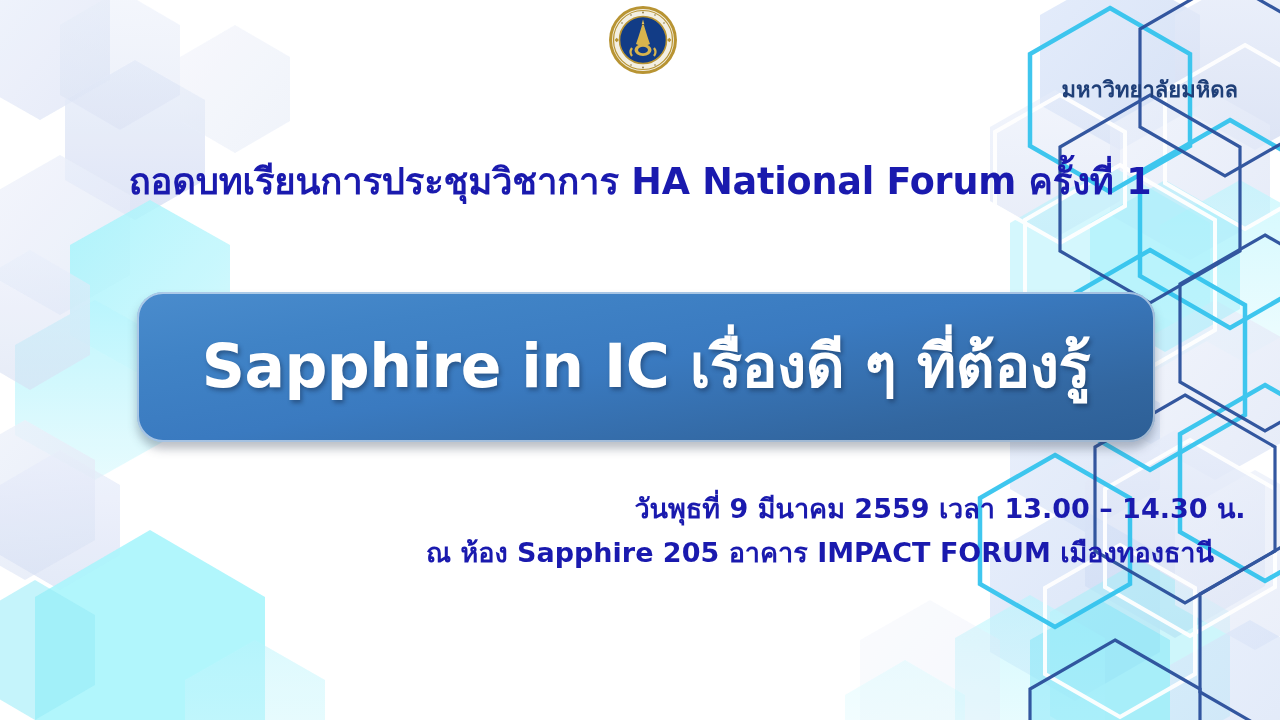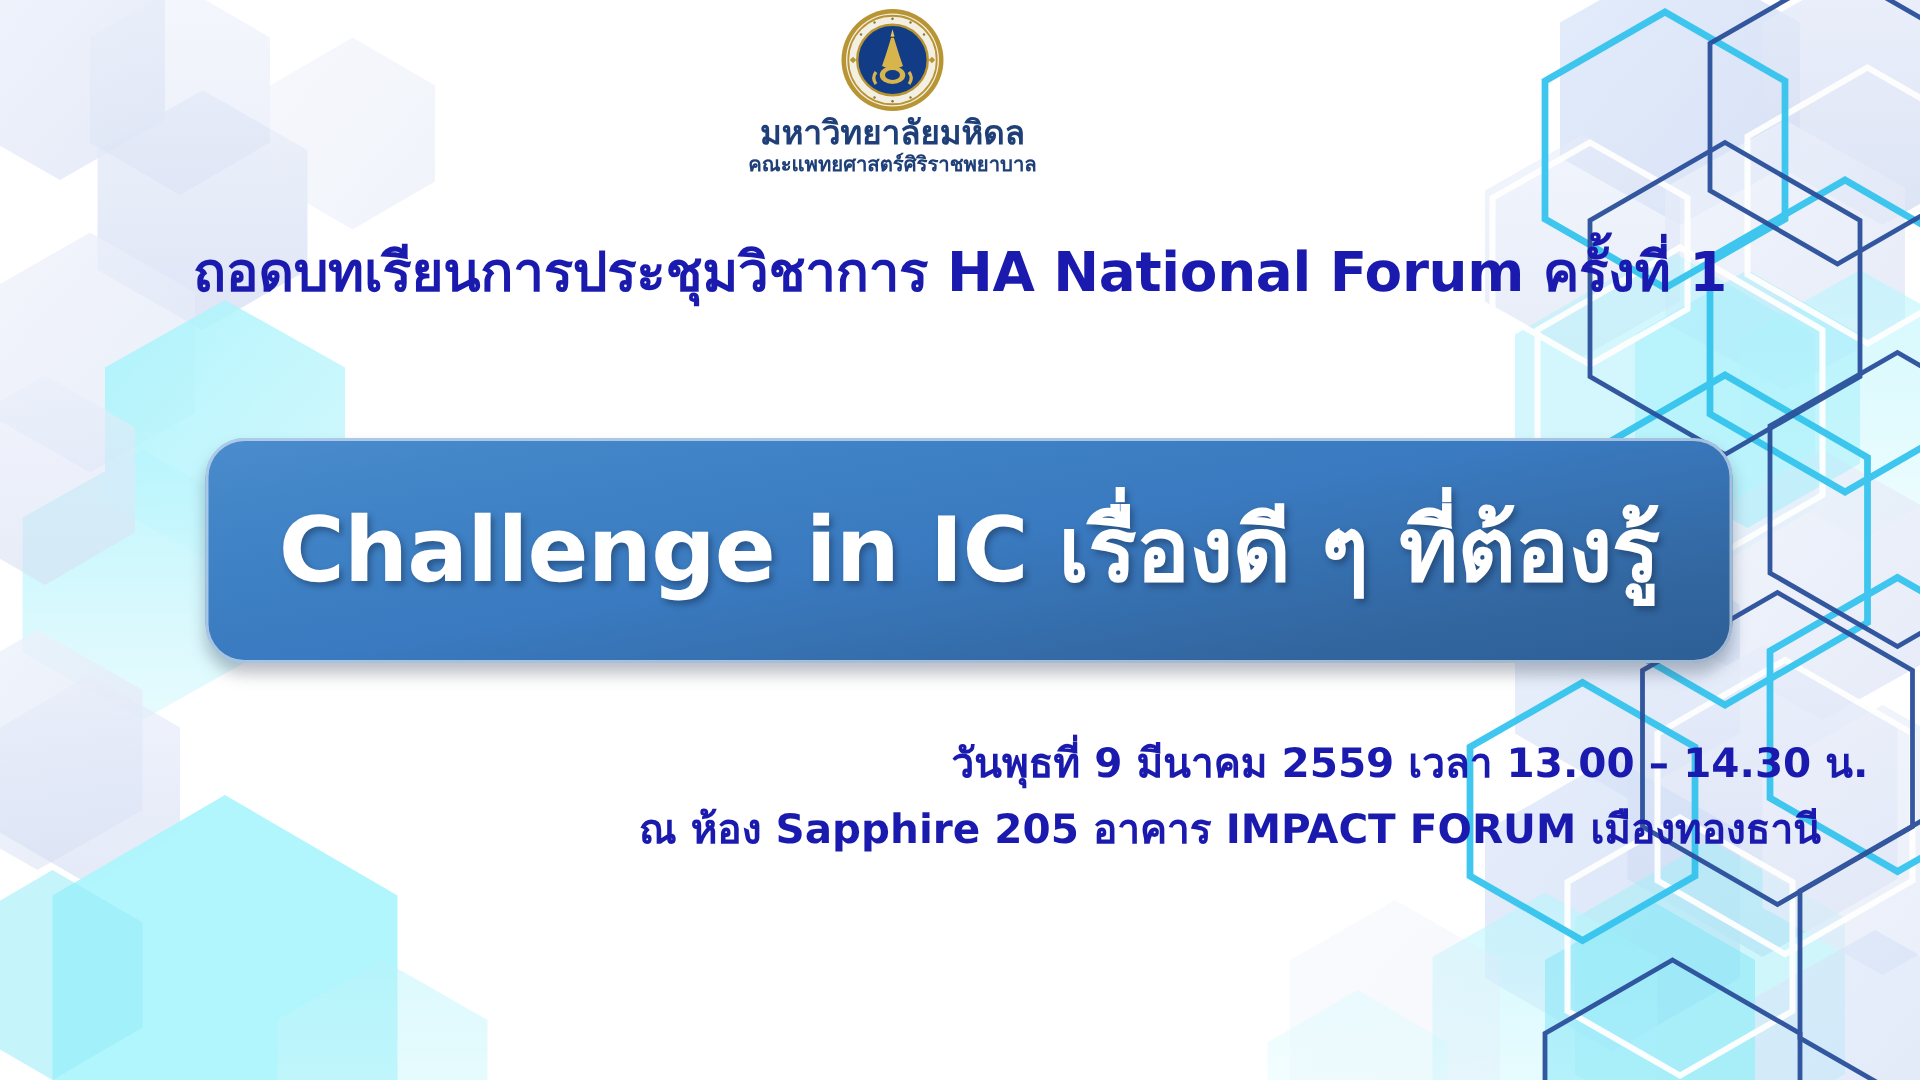--- a/index.html
+++ b/index.html
@@ -25,22 +25,23 @@
     z-index: 0;
     pointer-events: none;
   }
 
   
   .logo-block {
     position: absolute;
     top: 4px;
     left: 0;
     width: 1190px;
-    text-align: center;
+    text-align: right;
     z-index: 5;
+    padding-left: 48px;
   }
   .logo-emblem {
     display: block;
     margin: 0 auto;
   }
   .logo-name {
     margin-top: 2px;
     font-size: 22px;
     font-weight: 700;
     color: #1f3f78;
@@ -237,25 +238,24 @@
         <circle cx="15" cy="19" r="0.8"></circle>
         <circle cx="57" cy="19" r="0.8"></circle>
         <circle cx="36" cy="63.5" r="0.9"></circle>
         <circle cx="24" cy="61" r="0.8"></circle>
         <circle cx="48" cy="61" r="0.8"></circle>
       </g>
       <path d="M7.5 36 l2.2 -2.2 2.2 2.2 -2.2 2.2 Z" fill="#b89433"></path>
       <path d="M60.1 36 l2.2 -2.2 2.2 2.2 -2.2 2.2 Z" fill="#b89433"></path>
     </svg>
     <div class="logo-name">มหาวิทยาลัยมหิดล</div>
-    <div class="logo-faculty">คณะแพทยศาสตร์ศิริราชพยาบาล</div>
   </div>
 
   <div class="headline">ถอดบทเรียนการประชุมวิชาการ HA National Forum ครั้งที่ 1</div>
 
   <div class="banner">
-    <span class="banner-text">Challenge in IC เรื่องดี ๆ ที่ต้องรู้</span>
+    <span class="banner-text">Sapphire in IC เรื่องดี ๆ ที่ต้องรู้</span>
   </div>
 
   <div class="detail-line detail-date">วันพุธที่ 9 มีนาคม 2559 เวลา 13.00 – 14.30 น.</div>
   <div class="detail-line detail-venue">ณ ห้อง Sapphire 205 อาคาร IMPACT FORUM เมืองทองธานี</div>
 
 </div>
 
 </body></html>

